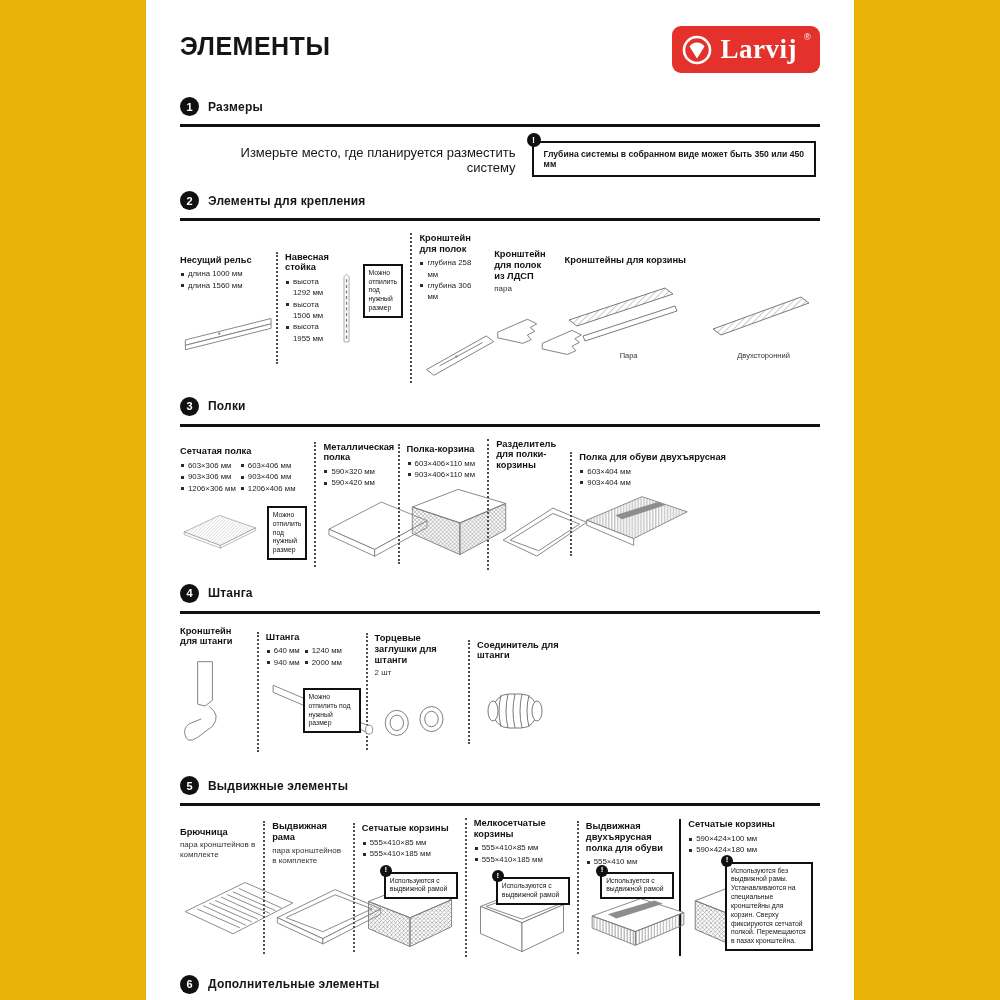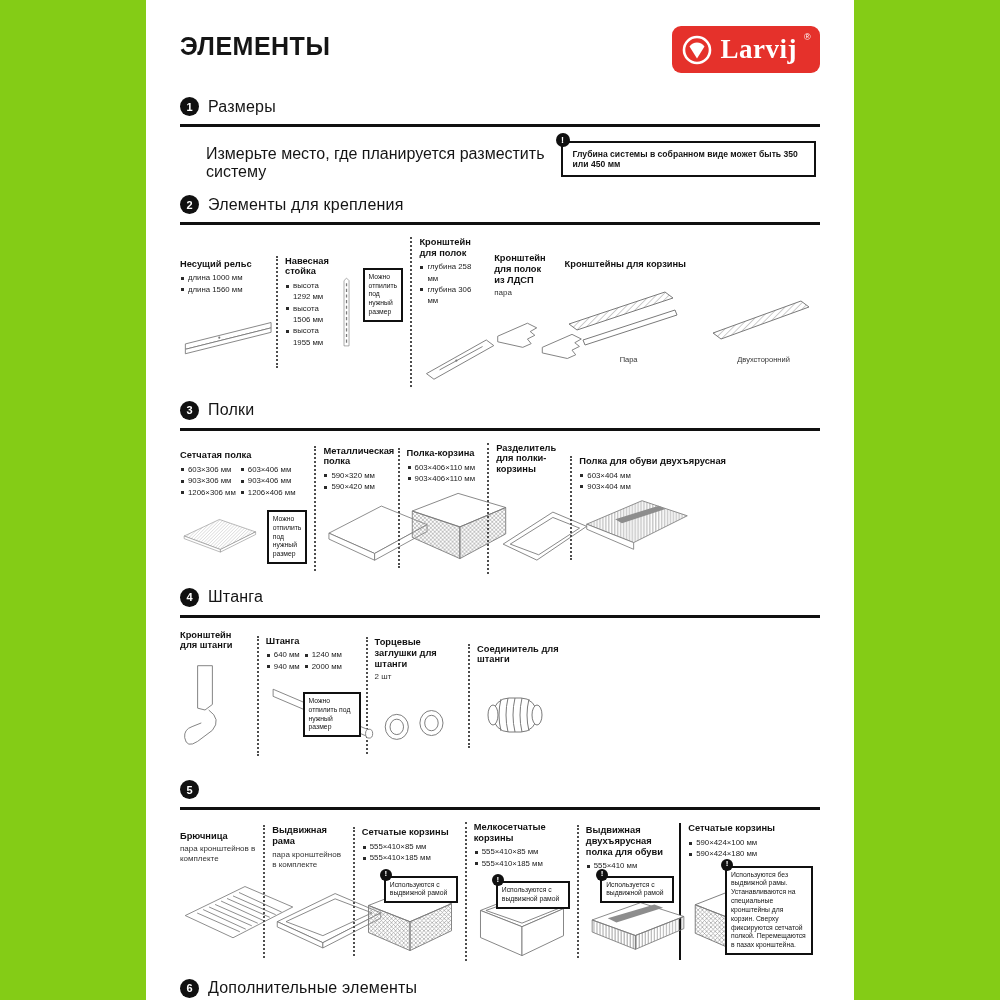--- a/index.html
+++ b/index.html
@@ -1,36 +1,36 @@
 <!DOCTYPE html>
 <html><head>
 <meta charset="utf-8">
 <style>
   html,body{margin:0;padding:0;background:#dcdcdc;}
-  .canvas{width:1000px;height:1000px;background:#84cc16;position:relative;overflow:hidden;
+  .canvas{width:1000px;height:1000px;background:#eab308;position:relative;overflow:hidden;
           font-family:"Liberation Sans","DejaVu Sans",sans-serif;color:#151515;}
   .page{width:708px;height:1000px;margin:0 auto;background:#fff;box-sizing:border-box;
         padding:26px 34px 0 34px;}
   
   .hdr{display:flex;justify-content:space-between;align-items:flex-start;}
   .h1{font-size:25px;font-weight:700;letter-spacing:.5px;margin:6px 0 0 0;}
   .logo{background:#e5312b;border-radius:9px;width:148px;height:47px;display:flex;
         align-items:center;justify-content:center;gap:7px;box-sizing:border-box;padding:0 8px;}
   .logo .word{color:#fff;font-family:"Liberation Serif","DejaVu Serif",serif;font-weight:700;
         font-size:27px;letter-spacing:.5px;line-height:1;}
   .logo .reg{color:#fff;font-size:9px;align-self:flex-start;margin-top:6px;}
   
   .sec{margin-top:14px;}
   .shead{display:flex;align-items:center;gap:9px;border-bottom:3px solid #101010;padding-bottom:8px;}
   .snum{width:19px;height:19px;border-radius:50%;background:#101010;color:#fff;font-size:11px;
         font-weight:700;display:flex;align-items:center;justify-content:center;flex:0 0 auto;}
-  .stitle{font-size:16px;font-weight:400;margin:0;letter-spacing:.2px;}
+  .stitle{font-size:12px;font-weight:700;margin:0;letter-spacing:.2px;}
   
   .s1body{display:flex;align-items:flex-start;margin-top:14px;padding-left:26px;}
-  .s1text{font-size:16px;margin:4px 16px 0 0;}
+  .s1text{font-size:13px;margin:4px 16px 0 0;text-align:right;}
   .note1{position:relative;border:2px solid #101010;padding:6px 10px;font-size:8.6px;
          font-weight:700;margin-left:auto;margin-right:4px;background:#fff;}
   .bang{position:absolute;left:-7px;top:-10px;width:14px;height:14px;border-radius:50%;
         background:#101010;color:#fff;font-weight:700;font-size:9px;display:flex;
         align-items:center;justify-content:center;}
   
   .r{display:flex;align-items:center;margin-top:12px;}
   .col{box-sizing:border-box;padding:0 7px;}
   .col.first{padding-left:0;}
   .dl{border-left:2px dotted #4d4d4d;}
@@ -311,20 +311,21 @@
           <ellipse cx="60" cy="29" rx="5" ry="10" fill="#fff" stroke="#7a7a7a"></ellipse>
         </svg>
       </div>
       <div class="spacer"></div>
     </div>
   </div>
 
   <div class="sec" style="margin-top:18px">
     <div class="shead">
       <span class="snum">5</span>
+      <h2 class="stitle">Выдвижные элементы</h2>
     </div>
     <div class="r" style="min-height:128px">
       <div class="col first" style="width:13%">
         <h3 class="it">Брючница</h3>
         <p class="sub">пара кронштейнов в комплекте</p>
         <svg width="118" height="70" viewBox="0 0 138 82" style="margin-top:14px">
           <polygon points="6,44 76,10 132,34 62,70" fill="#fff" stroke="#7a7a7a"></polygon>
           <g stroke="#7a7a7a">
             <line x1="20" y1="41" x2="70" y2="63"></line>
                 <line x1="27" y1="37" x2="77" y2="60"></line>

